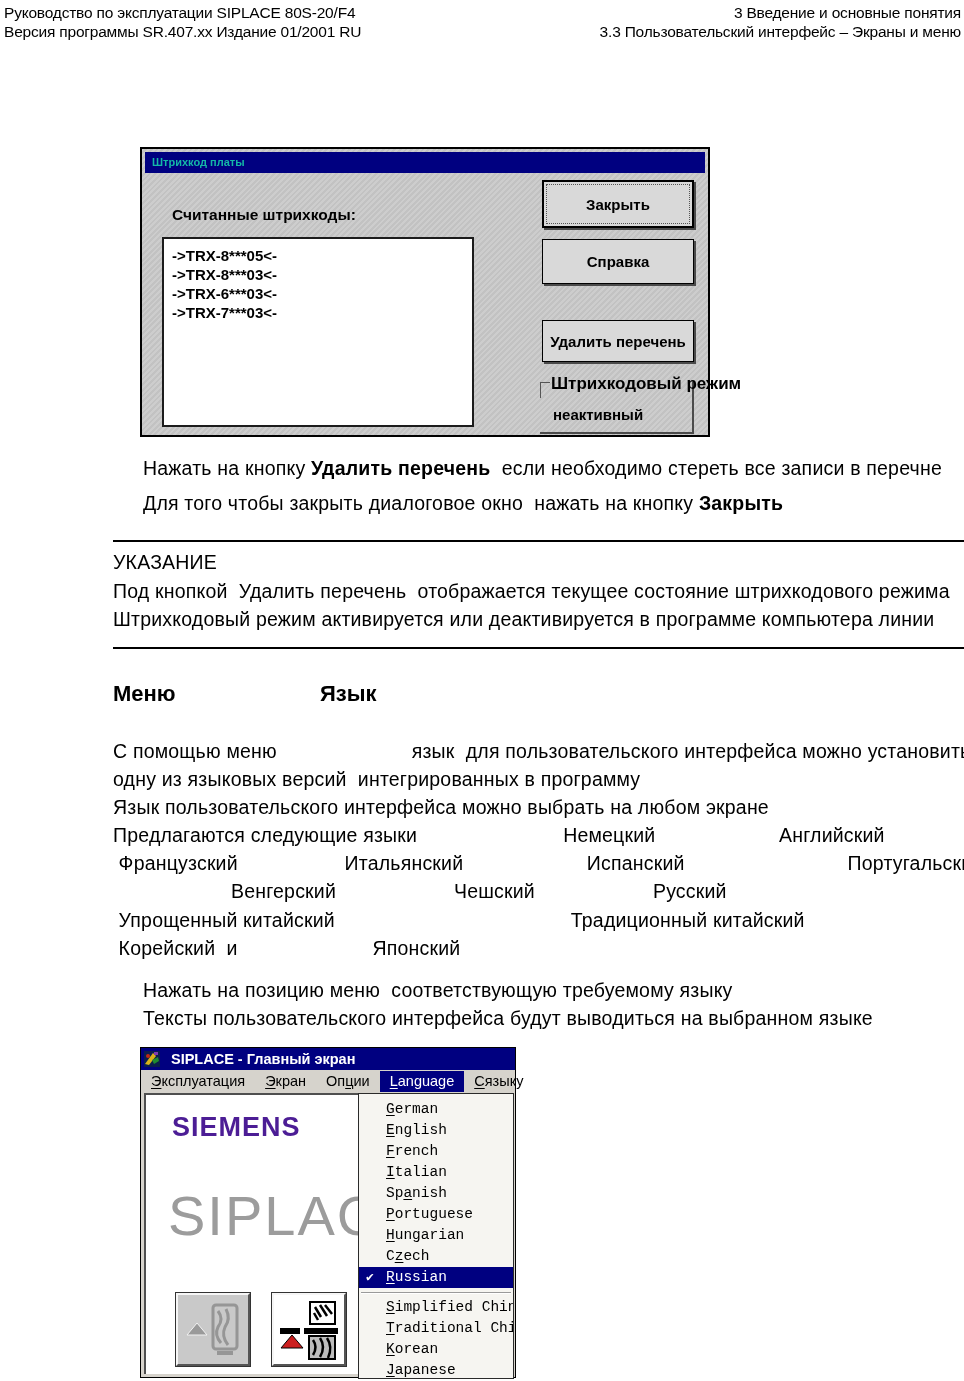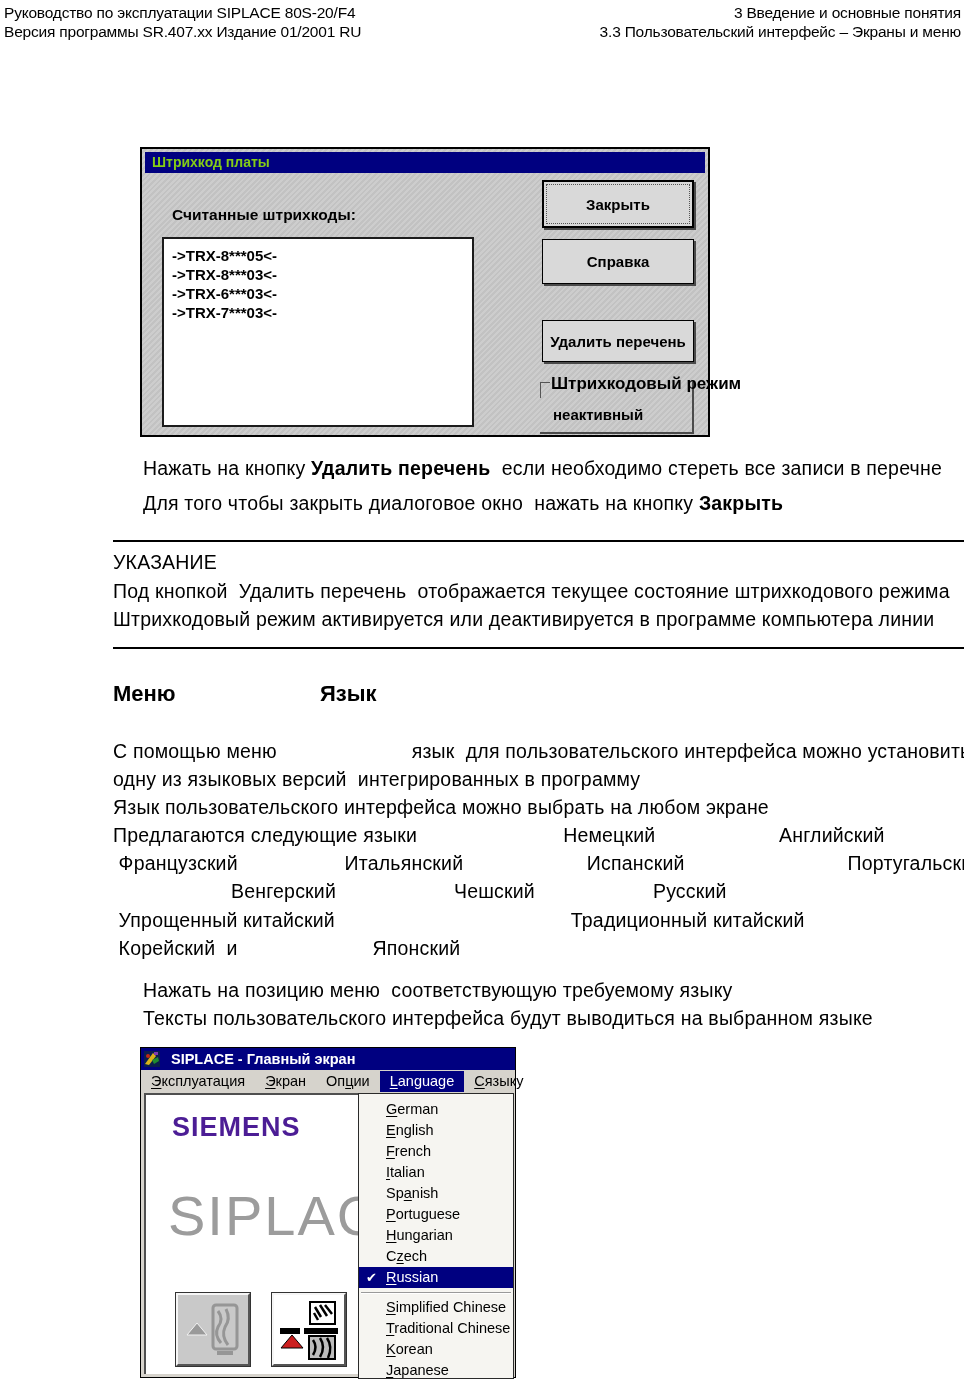--- a/index.html
+++ b/index.html
@@ -14,21 +14,21 @@
   .hdr-right { right:3px; text-align:right; }
 
   
   .dlg {
     position:absolute; left:140px; top:147px; width:570px; height:290px;
     border:2px solid #000;
     background:repeating-linear-gradient(135deg,#cdcdcd 0 2px,#c2c2c2 2px 4px);
   }
   .dlg-titlebar {
     position:absolute; left:3px; right:3px; top:3px; height:21px;
-    background:#000080; color:#84cc16; font-weight:bold; font-size:14px;
+    background:#000080; color:#14b8a6; font-weight:bold; font-size:11px;
     line-height:21px; padding-left:7px;
   }
   .dlg-label { position:absolute; left:30px; top:57px; font-weight:bold; font-size:15.5px; }
   .dlg-list {
     position:absolute; left:20px; top:88px; width:312px; height:190px;
     background:#fff; border:2px solid #1c1c1c; padding-top:7px;
   }
   .dlg-list .item { font-weight:bold; font-size:15px; line-height:19px; padding-left:8px; white-space:pre; }
   .btn {
     position:absolute; left:400px; width:152px; background:#d9d9d9;
@@ -79,21 +79,21 @@
   .pcb-btn {
     position:absolute; width:74px; height:73px; top:198px;
     border-top:2px solid #f6f6f6; border-left:2px solid #f6f6f6;
     border-right:2px solid #555; border-bottom:2px solid #555;
     outline:1px solid #333; display:flex; align-items:center; justify-content:center;
   }
   .pcb-btn.disabled { left:30px; background:#c9c9c9; }
   .pcb-btn.active   { left:126px; background:#fff; }
   .menu {
     position:absolute; left:217px; top:45px; width:156px; height:286px;
-    background:#f6f5f1; border:1px solid #2a2a2a; padding-top:5px; z-index:5; overflow:hidden;
+    background:#f6f5f1; border:1px solid #2a2a2a; padding-top:5px; z-index:5; overflow:hidden;font-family:Liberation Mono, monospace;
   }
   .mi { height:21px; line-height:21px; padding-left:27px; font-size:14.5px;
         position:relative; white-space:nowrap; cursor:default; }
   .mi.sel { background:#000080; color:#fff; }
   .mi .check { position:absolute; left:7px; top:0; font-weight:bold; font-size:13px; }
   .menu-sep { margin:4px 2px 3px 2px; border-top:1px solid #9a9a9a; border-bottom:1px solid #fff; }
 </style>
 </head>
 <body>
 

